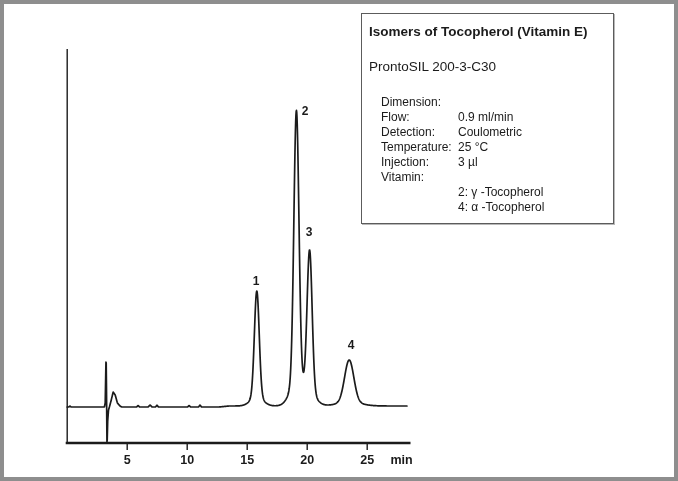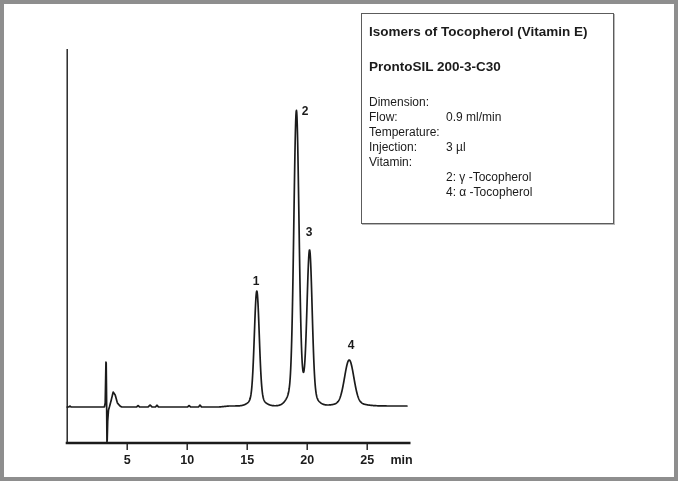--- a/index.html
+++ b/index.html
@@ -29,26 +29,26 @@
     font-size:12px;
     line-height:15px;
   }
   .infobox .title{
     font-weight:bold;
     font-size:13.5px;
     line-height:16px;
     margin:0 0 19px 0;
   }
   .infobox .subtitle{
-    font-weight:bold;
+    font-weight:normal;
     font-size:13.5px;
     line-height:16px;
     margin:0 0 20px 0;
   }
-  .prow{display:flex;line-height:15px;}
+  .prow{display:flex;line-height:15px;margin-left:12px;}
   .plabel{flex:0 0 77px;width:77px;}
   .pvalue{flex:1;}
 </style>
 </head>
 <body>
 
 <div class="page">
 
   <svg width="678" height="481" viewBox="0 0 678 481">
     <g id="axes">
@@ -82,21 +82,26 @@
     <div class="subtitle">ProntoSIL 200-3-C30</div>
     <div>
         <div class="prow">
           <span class="plabel">Dimension:</span>
         </div>
         <div class="prow">
           <span class="plabel">Flow:</span>
           <span class="pvalue">0.9 ml/min</span>
         </div>
         <div class="prow">
+          <span class="plabel">Detection:</span>
+          <span class="pvalue">Coulometric</span>
+        </div>
+        <div class="prow">
           <span class="plabel">Temperature:</span>
+          <span class="pvalue">25 °C</span>
         </div>
         <div class="prow">
           <span class="plabel">Injection:</span>
           <span class="pvalue">3 µl</span>
         </div>
         <div class="prow">
           <span class="plabel">Vitamin:</span>
         </div>
         <div class="prow">
           <span class="plabel"></span>

